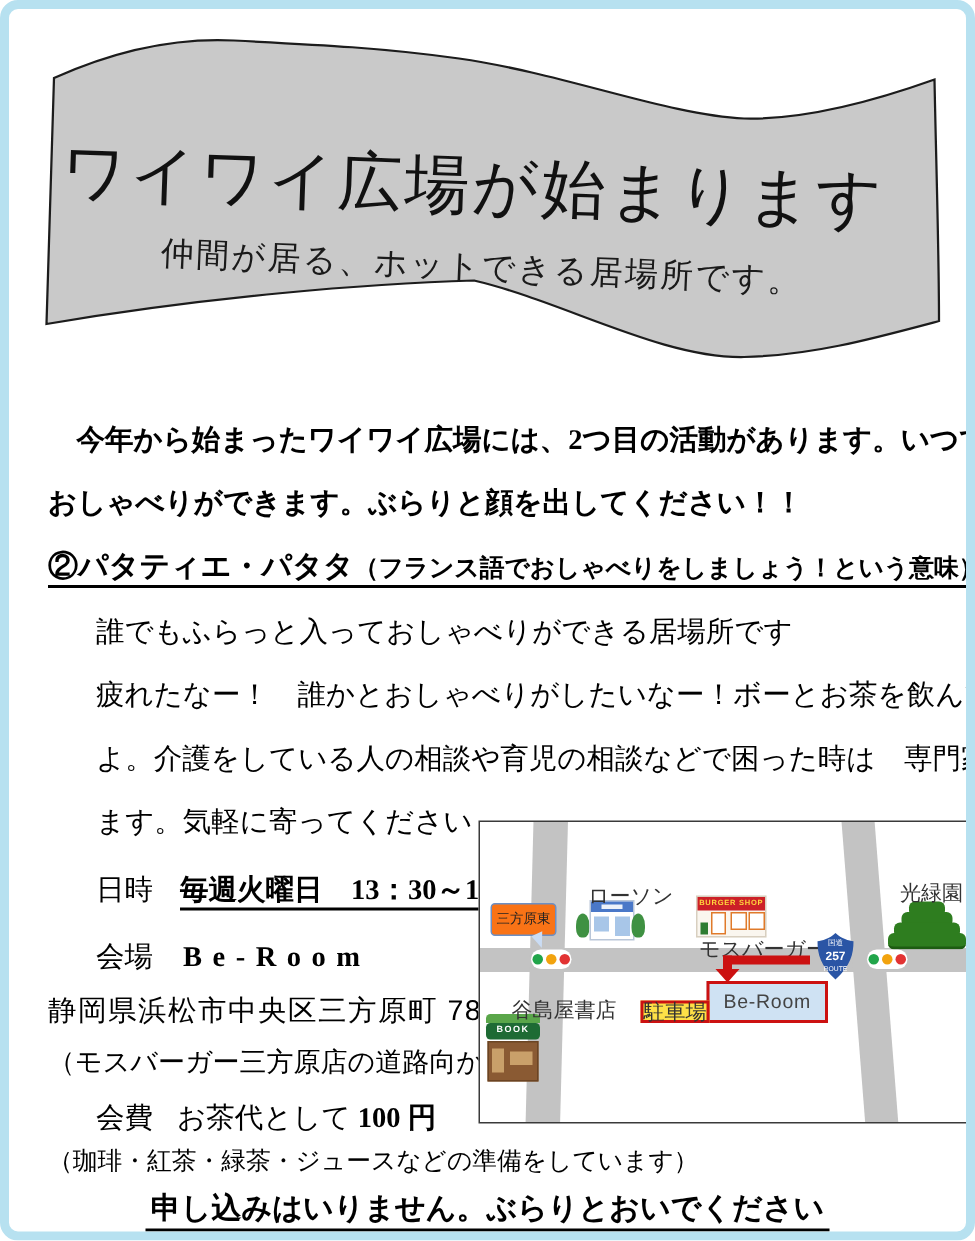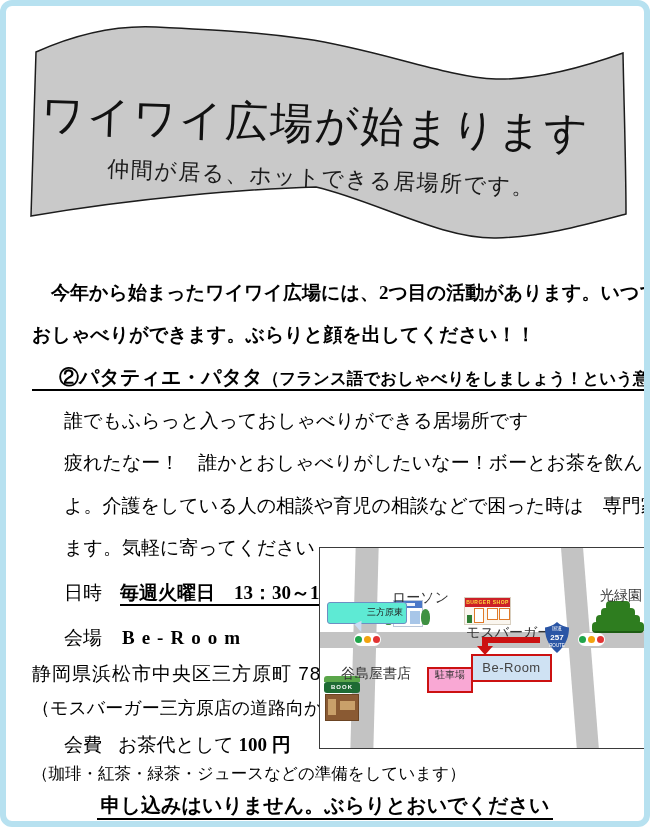--- a/index.html
+++ b/index.html
@@ -28,21 +28,21 @@
     font-size:22px;letter-spacing:1.5px;white-space:nowrap;
     transform:rotate(2.5deg);transform-origin:left top;color:#1a1a1a;
   }
   
   .tline{position:absolute;font-size:19px;white-space:nowrap;}
   .b{font-weight:bold;}
   .ul{border-bottom:2px solid #000;padding-bottom:1px;}
   .intro1{left:26px;top:274px;text-indent:19px;font-weight:bold;}
   .intro2{left:26px;top:316px;font-weight:bold;}
   .heading{left:26px;top:358px;font-weight:bold;}
-  .heading .main{font-size:20px;margin-left:27px;}
+  .heading .main{font-size:20px;}
   .heading .note{font-size:16.5px;}
   .bl0{left:58px;top:402px;}
   .bl1{left:58px;top:444px;}
   .bl2{left:58px;top:487px;}
   .bl3{left:58px;top:529px;}
   .dt{left:58px;top:574px;}
   .dt .lbl{margin-right:18px;}
   .venue{left:58px;top:619px;}
   .venue .lbl{margin-right:20px;}
   .venue .val{font-weight:bold;letter-spacing:7px;}
@@ -63,23 +63,23 @@
   .road-h{left:-3px;top:84px;width:334px;height:16px;}
   .road-v{top:-5px;height:212px;}
   .road-v.left{left:33px;width:23px;transform:rotate(1.5deg);}
   .road-v.right{left:249px;width:22px;transform:rotate(-4.5deg);}
   .signal{position:absolute;width:27px;height:13px;background:#fff;border-radius:7px;
     display:flex;align-items:center;justify-content:center;gap:2px;z-index:3;}
   .signal i{display:block;width:7px;height:7px;border-radius:50%;}
   .sig-g{background:#21a54a;} .sig-y{background:#f2a30e;} .sig-r{background:#e23333;}
   .signal.sleft{left:34px;top:85px;} .signal.sright{left:258px;top:85px;}
   .maplabel{position:absolute;font-size:14px;color:#333;white-space:nowrap;z-index:4;}
-  .callout{position:absolute;left:7px;top:54px;width:42px;height:20px;background:#5eead4;
+  .callout{position:absolute;left:7px;top:54px;width:42px;height:20px;background:#f97316;
     border:1px solid #6d8fc3;border-radius:3px;font-size:9px;color:#222;text-align:center;
-    line-height:19px;z-index:4;padding-left:36px;}
+    line-height:19px;z-index:4;}
   .callout .tail{position:absolute;left:28px;top:19px;width:0;height:0;
     border-left:3px solid transparent;border-right:5px solid transparent;
     border-top:10px solid #cadcf4;transform:rotate(-25deg);}
   
   .lawson{position:absolute;left:64px;top:50px;width:46px;height:27px;z-index:3;}
   .lawson .tree{position:absolute;bottom:0;width:9px;height:16px;background:#3f9142;border-radius:50% 50% 40% 40%;}
   .lawson .tree.tl{left:0;} .lawson .tree.tr{right:0;}
   .lawson .bld{position:absolute;left:9px;top:2px;width:28px;height:25px;background:#fff;border:1px solid #b9c6d8;}
   .lawson .band{position:absolute;left:0;top:0;width:100%;height:7px;background:#4a78c8;}
   .lawson .band i{display:block;margin:2px auto 0;width:14px;height:3px;background:#fff;opacity:.9;}
@@ -103,23 +103,23 @@
   
   .shield{position:absolute;left:224px;top:73px;z-index:4;}
   
   .arrow-h{position:absolute;left:162px;top:89px;width:58px;height:6px;background:#cc1111;z-index:4;}
   .arrow-v{position:absolute;left:162px;top:89px;width:6px;height:10px;background:#cc1111;z-index:4;}
   .arrow-head{position:absolute;left:157px;top:98px;width:0;height:0;z-index:4;
     border-left:8px solid transparent;border-right:8px solid transparent;border-top:9px solid #cc1111;}
   .beroom{position:absolute;left:151px;top:106px;width:81px;height:28px;background:#cfe2f3;
     border:2px solid #cc1111;box-sizing:border-box;z-index:5;
     font-size:13px;color:#444;text-align:center;line-height:24px;letter-spacing:.5px;}
-  .parking{position:absolute;left:107px;top:119px;width:46px;height:26px;background:#f9a8d4;
+  .parking{position:absolute;left:107px;top:119px;width:46px;height:15px;background:#fde047;
     border:2px solid #cc1111;box-sizing:border-box;z-index:5;
-    font-size:10px;color:#333;text-align:center;line-height:11px;}
+    font-size:14px;color:#333;text-align:center;line-height:11px;}
   
   .book{position:absolute;left:4px;top:128px;width:36px;height:44px;z-index:3;}
   .book .awn{position:absolute;left:0;top:0;width:100%;height:6px;background:#5aa64a;border-radius:3px 3px 0 0;}
   .book .bar{position:absolute;left:0;top:6px;width:100%;height:11px;background:#1e6b34;border-radius:3px;
     color:#fff;font-size:6px;font-weight:bold;text-align:center;line-height:11px;letter-spacing:1px;}
   .book .body{position:absolute;left:1px;top:18px;width:32px;height:25px;background:#8a5a33;border:1px solid #6b4423;}
   .book .sh1{position:absolute;left:2px;top:4px;width:8px;height:16px;background:#c9a06a;}
   .book .sh2{position:absolute;left:14px;top:6px;width:15px;height:9px;background:#c9a06a;}
 </style>
 </head>

